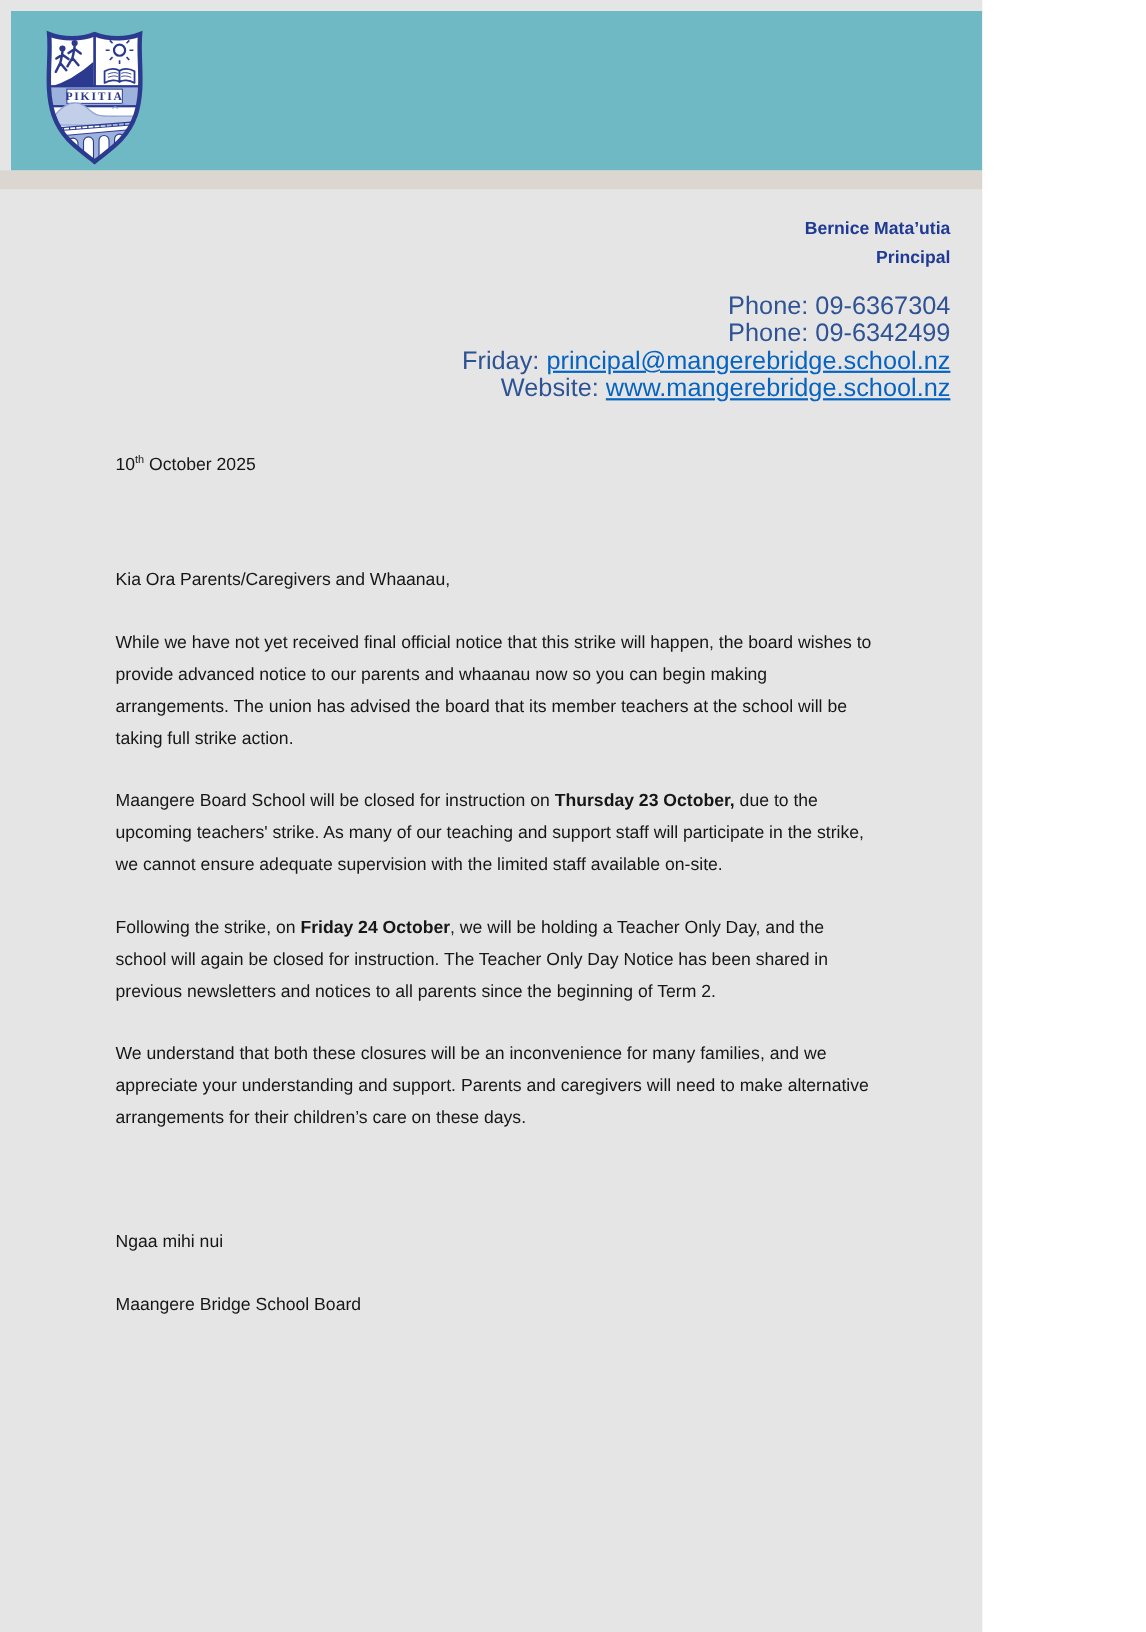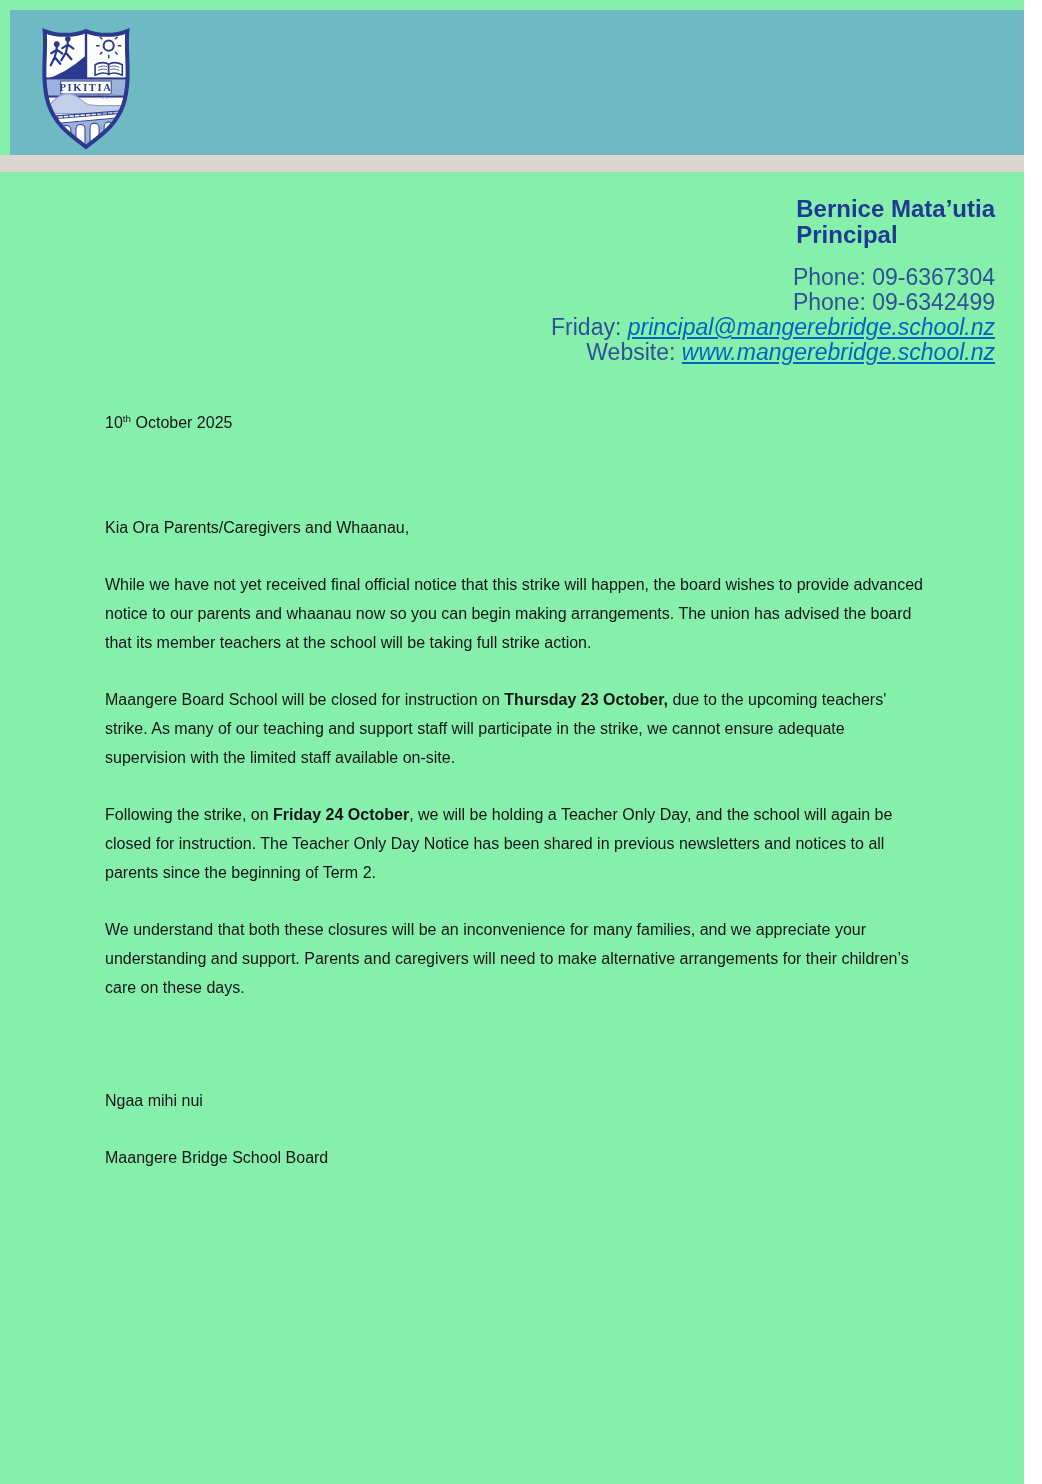--- a/index.html
+++ b/index.html
@@ -1,20 +1,20 @@
 <!DOCTYPE html>
 <html style="--banner: #6FB9C4; --strip: #DBD7D0; --title: #1D4A9E; --navy: #2B3A8F; --peri: #9DB1DD; --periLight: #C3CFE9; --name: #1F3A93; --contact: #2E5395; --link: #0563C1; --ink: #161616;"><head>
 <meta charset="utf-8">
 <style>
   * { margin:0; padding:0; box-sizing:border-box; }
   html,body { background:#ffffff; }
   .page {
     position:relative;
-    width:1024px; height:1484px;
-    background:#86efac;
+    width:893px; height:1484px;
+    background:#e5e5e5;
     overflow:hidden;
     font-family:"Liberation Sans", sans-serif;
   }
   
   .banner {
     position:absolute; left:10px; right:0; top:10px; height:145px;
     background:var(--banner);
   }
   .gray-strip {
     position:absolute; left:0; right:0; top:155px; height:17px;
@@ -24,25 +24,25 @@
   .school-title {
     position:absolute; left:145px; top:80px;
     font-size:43px; font-weight:bold; letter-spacing:1px;
     color:var(--title);
     -webkit-text-stroke:1.3px var(--title);
     white-space:nowrap;
   }
   
   .contact { position:absolute; right:29px; top:196px; text-align:right; }
   .contact-name {
-    display:inline-block; text-align:left;
-    color:var(--name); font-weight:bold; font-size:24px; line-height:26px;
+    display:inline-block; text-align:right;
+    color:var(--name); font-weight:bold; font-size:16px; line-height:26px;
   }
   .contact-lines { margin-top:17px; color:var(--contact); font-size:23px; line-height:25px; }
-  .contact-lines a { color:var(--link); text-decoration:underline;font-style:italic; }
+  .contact-lines a { color:var(--link); text-decoration:underline; }
   
   .letter {
     position:absolute; left:105px; right:97px; top:408px;
     color:var(--ink); font-size:16px; line-height:29px;
   }
   .letter p { margin:0; }
   .date-line sup { font-size:62%; vertical-align:super; line-height:0; }
   .greeting   { margin-top:76px !important; }
   .para       { margin-top:28px !important; }
   .signoff    { margin-top:84px !important; }

